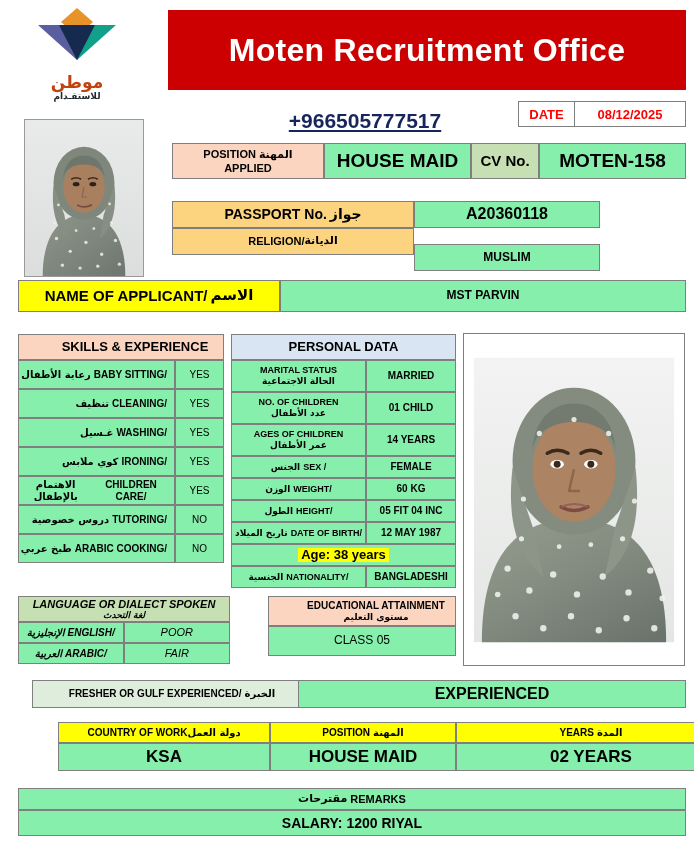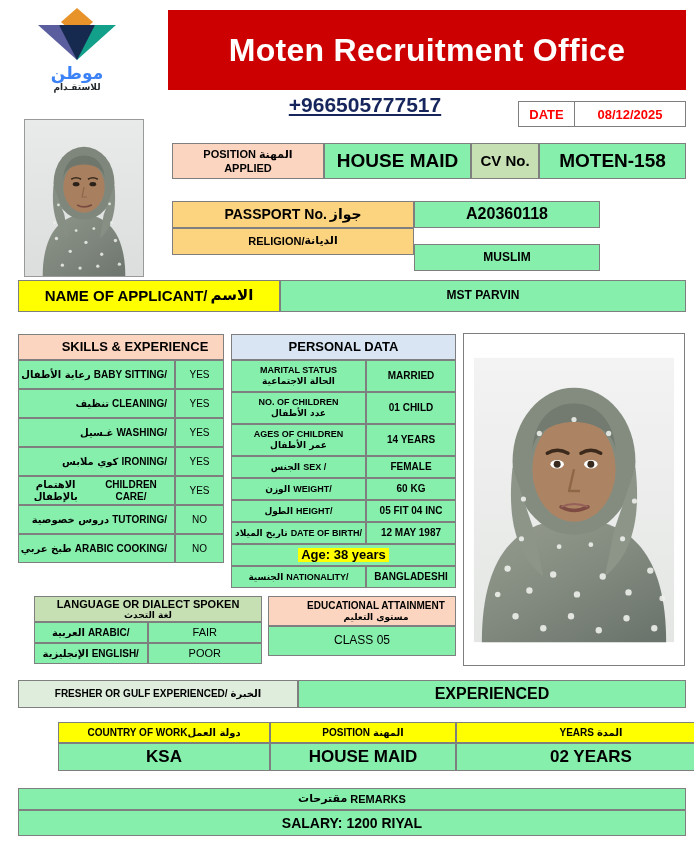--- a/index.html
+++ b/index.html
@@ -32,23 +32,23 @@
     position: absolute;
     left: 27px; top: 6px;
     width: 100px; height: 92px;
     text-align: center;
   }
   .logo-mark { width: 86px; height: 56px; display: block; margin: 0 auto; }
   .logo-ar1 {
     font-family: "DejaVu Sans", sans-serif;
     font-size: 17px;
     font-weight: bold;
-    color: #3b82f6;
+    color: #c2410c;
     line-height: 17px;
-    margin-top: 3px;
+    margin-top: 12px;
     letter-spacing: 0px;
   }
   .logo-ar2 {
     font-family: "DejaVu Sans", sans-serif;
     font-size: 9px;
     font-weight: bold;
     color: #23282d;
     line-height: 11px;
     letter-spacing: 1px;
   }
@@ -89,21 +89,21 @@
   .peach  { background: #fbd5c0; padding-left: 28px; }
   .green  { background: #c6e0b4; }
   .lgreen { background: #dfeddc; }
   .amber  { background: #fcd37f; }
   .yellow { background: #ffff00; }
   .blue   { background: #d9e5f3; }
 
   
   .phone {
     position: absolute;
-    left: 240px; top: 90px;
+    left: 240px; top: 106px;
     width: 250px; height: 30px;
     display: flex; align-items: center; justify-content: center;
     color: #16265c;
     font-size: 21px;
     font-weight: bold;
     text-decoration: underline;
     text-underline-offset: 2px;
   }
   .date-box {
     position: absolute;
@@ -175,35 +175,35 @@
   .pd-h32 { height: 32px; }
   .pd-h22 { height: 22px; }
   .pd-label .l1 { line-height: 11px; }
   .pd-label .l2 { line-height: 11px; }
   .age-row {
     height: 22px; width: 225px; font-size: 13px;
   }
   .age-hl { background: #ffff00; font-weight: bold; padding: 0 3px; }
 
   
-  .lang { position: absolute; left: 34px; top: 596px; width: 228px; }
+  .lang { position: absolute; left: 18px; top: 596px; width: 212px; font-style: italic; }
   .lang-head { height: 26px; font-size: 11px; flex-direction: column; }
   .lang-head .ar { font-size: 9px; font-weight: bold; }
   .lang-row { display: flex; }
   .lang-name { width: 118px; height: 21px; font-size: 10px; }
   .lang-val  { width: 119px; height: 21px; font-size: 11px; font-weight: normal; }
 
   
   .edu { position: absolute; left: 268px; top: 596px; width: 188px; }
   .edu-head { height: 30px; font-size: 10px; flex-direction: column; }
   .edu-head .ar { font-size: 9px; font-weight: bold; }
   .edu-val { height: 30px; font-size: 12px; font-weight: normal; }
 
   
-  .fresher-label { position: absolute; left: 18px;  top: 680px; width: 280px; height: 28px; font-size: 10px; }
+  .fresher-label { position: absolute; left: 32px;  top: 680px; width: 280px; height: 28px; font-size: 10px; }
   .fresher-value { position: absolute; left: 298px; top: 680px; width: 388px; height: 28px; font-size: 16px; }
 
   
   .work { position: absolute; left: 18px; top: 722px; width: 668px; padding-left: 40px; }
   .work-row { display: flex; }
   .work-h { height: 21px; font-size: 10px; }
   .work-v { height: 28px; font-size: 17px; }
   .wc1 { width: 212px; }
   .wc2 { width: 186px; }
   .wc3 { width: 270px; }
@@ -515,33 +515,33 @@
     </div>
   </div>
 
   <div class="lang">
     <div class="cell green b lang-head">
       <span>LANGUAGE OR DIALECT SPOKEN</span>
       <span class="ar">لغة التحدث</span>
     </div>
     <div class="lang-row">
       <div class="cell lang-name b">
-          <span class="ar">العربية</span>
-          <span class="sp"></span>
-          <span>ARABIC/</span>
-        </div>
-      <div class="cell lang-val">FAIR</div>
+          <span class="ar">الإنجليزية</span>
+          <span class="sp"></span>
+          <span>ENGLISH/</span>
+        </div>
+      <div class="cell lang-val">POOR</div>
     </div>
     <div class="lang-row">
       <div class="cell lang-name b">
-          <span class="ar">الإنجليزية</span>
-          <span class="sp"></span>
-          <span>ENGLISH/</span>
-        </div>
-      <div class="cell lang-val">POOR</div>
+          <span class="ar">العربية</span>
+          <span class="sp"></span>
+          <span>ARABIC/</span>
+        </div>
+      <div class="cell lang-val">FAIR</div>
     </div>
   </div>
 
   <div class="edu">
     <div class="cell peach b edu-head">
       <span>EDUCATIONAL ATTAINMENT</span>
       <span class="ar">مستوى التعليم</span>
     </div>
     <div class="cell edu-val">CLASS 05</div>
   </div>

